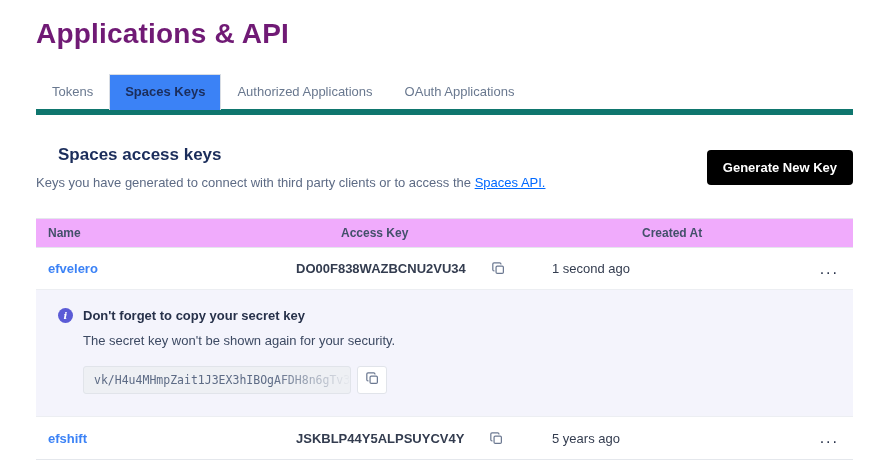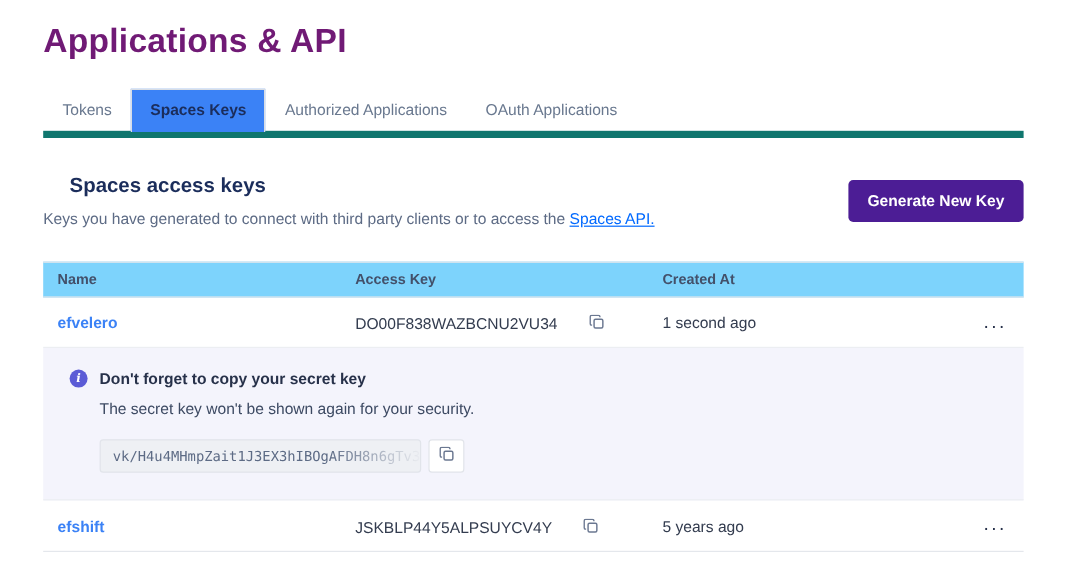--- a/index.html
+++ b/index.html
@@ -58,21 +58,21 @@
   .section-desc {
     font-size: 13px;
     color: #5d6b85;
   }
   .section-desc a {
     color: #0069ff;
     text-decoration: underline;
     cursor: pointer;
   }
   .primary-btn {
-    background: #4c1d95;
+    background: #000000;
     color: #ffffff;
     font-size: 13px;
     font-weight: 700;
     border: none;
     border-radius: 4px;
     padding: 10px 16px;
     cursor: pointer;
     font-family: "Liberation Sans", sans-serif;
     white-space: nowrap;
   }
@@ -81,35 +81,36 @@
   .table {
     margin-top: 28px;
     border-bottom: 1px solid #e4e7ec;
   }
   .t-row {
     display: grid;
     grid-template-columns: 248px 256px 1fr 52px;
     align-items: center;
   }
   .t-head {
-    background: #7dd3fc;
+    background: #f0abfc;
     border-top: 1px solid #e4e7ec;
     border-bottom: 1px solid #e4e7ec;
     height: 30px;
+    gap: 45px;
   }
   .t-head .cell {
     font-size: 12px;
     font-weight: 700;
     color: #43506a;
   }
   .cell { padding: 0 12px; font-size: 13px; color: #333c4f; }
   .data-row { height: 42px; border-bottom: 1px solid #eceef2; }
   .data-row:last-child { border-bottom: none; }
   .row-name { font-weight: 600; color: #3b82f6; }
-  .key-cell { display: flex; align-items: flex-end; gap: 24px; }
+  .key-cell { display: flex; align-items: center; gap: 24px; font-weight: bold; }
   .copy-btn {
     background: none;
     border: none;
     cursor: pointer;
     padding: 2px;
     display: inline-flex;
     align-items: center;
     color: #6b7891;
   }
   .copy-btn svg { display: block; }

